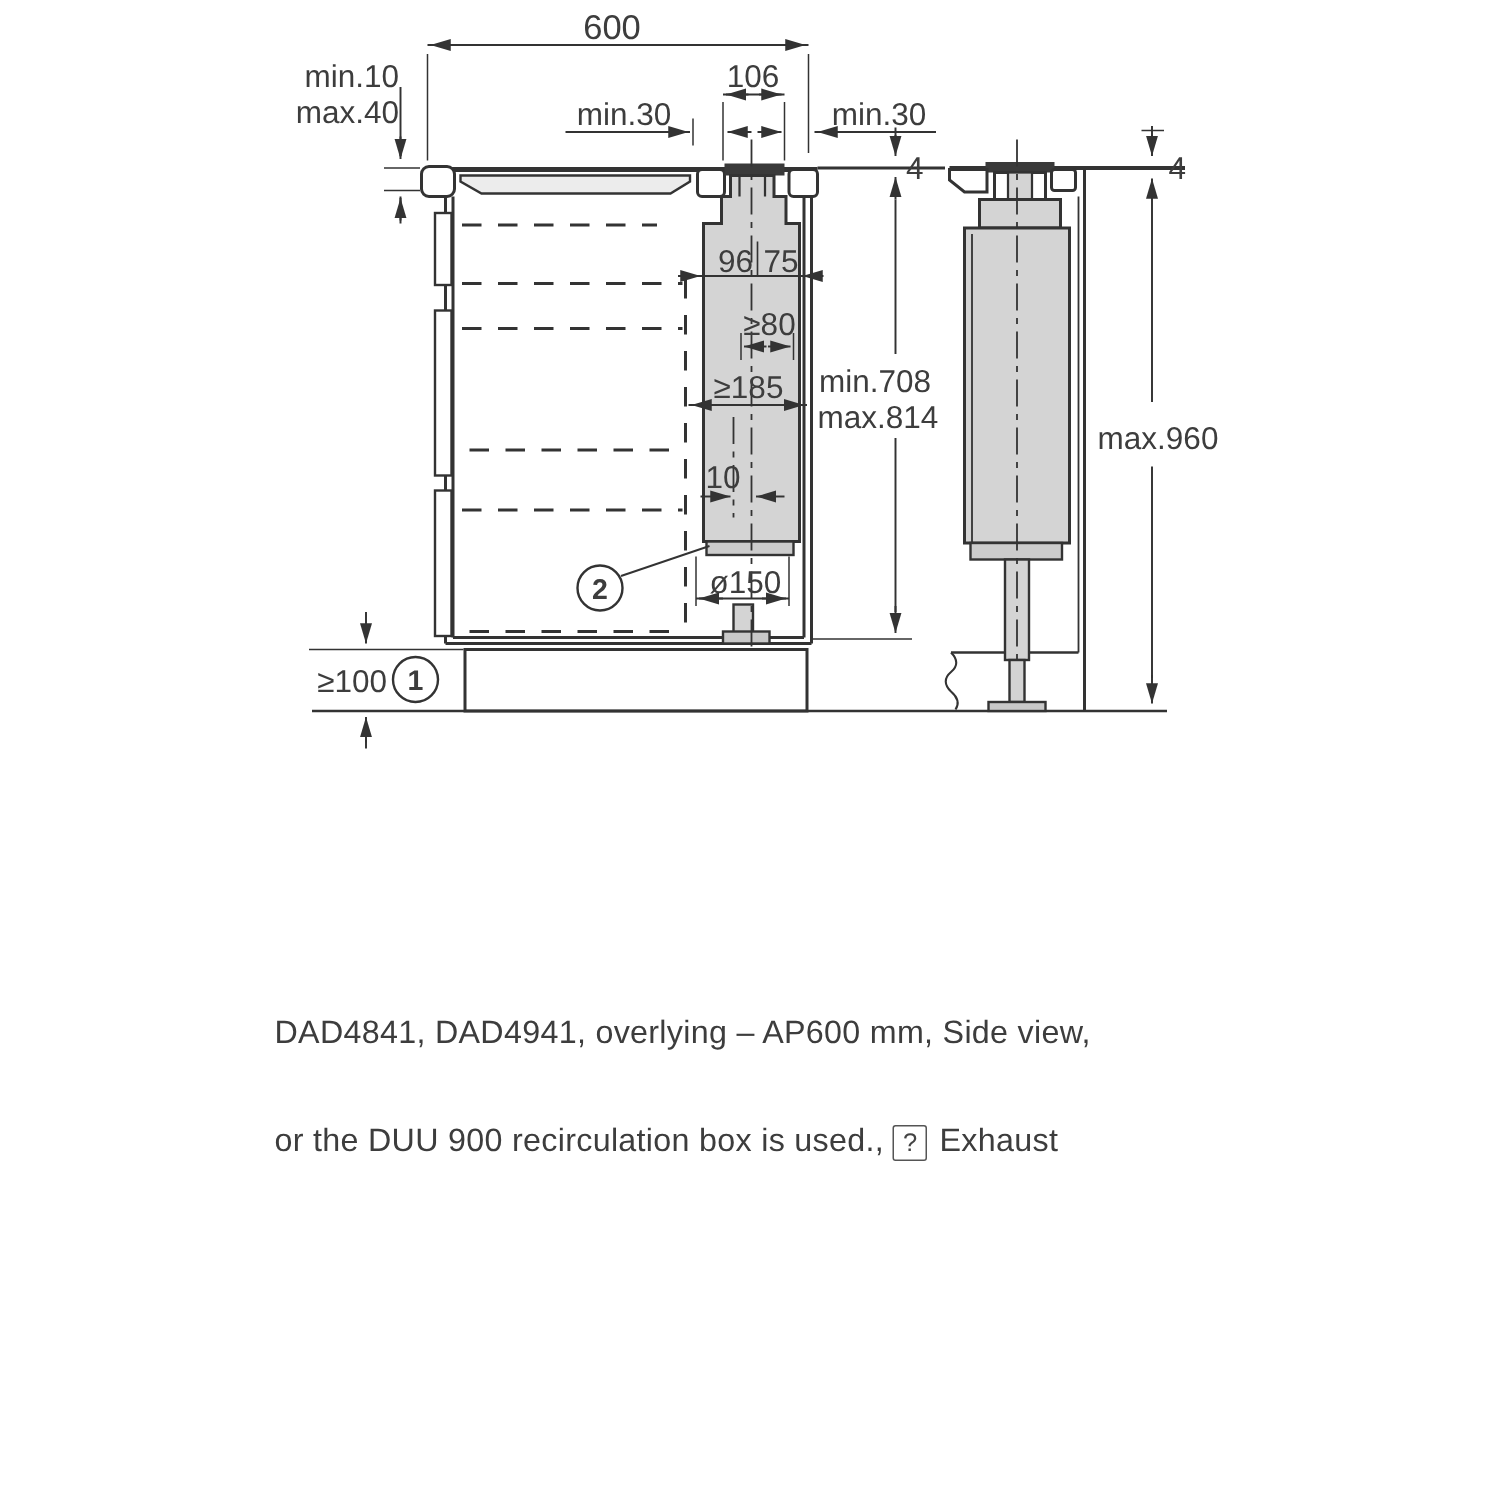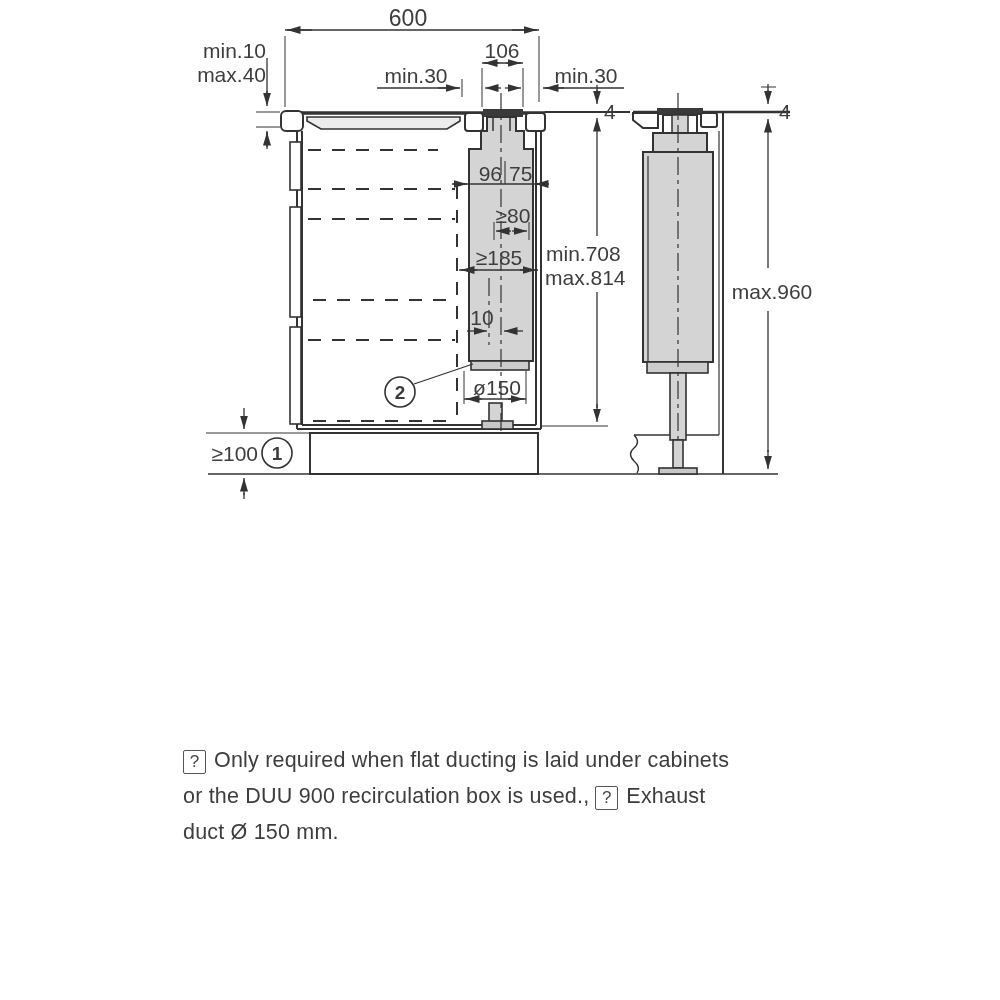--- a/index.html
+++ b/index.html
@@ -246,22 +246,21 @@
     <text x="482" y="325" text-anchor="middle">10</text>
     <text x="497" y="395" text-anchor="middle">ø150</text>
     <text x="258" y="461" text-anchor="end">≥100</text>
     <text x="772" y="299" text-anchor="middle">max.960</text>
     <text x="779" y="119" text-anchor="start">4</text>
   </g>
 </svg>
 
   
   <div class="caption">
+    <div>DAD4841, DAD4941, overlying – AP600 mm, Side view,</div>
   </div>
 
   
   <div class="footnote">
-    <div><span class="qbox">?</span><span>Only required when flat ducting is laid under cabinets</span></div>
     <div><span>or the DUU 900 recirculation box is used.,</span><span class="qbox mid">?</span><span>Exhaust</span></div>
-    <div><span>duct Ø 150 mm.</span></div>
   </div>
 
 </div>
 
 </body></html>

